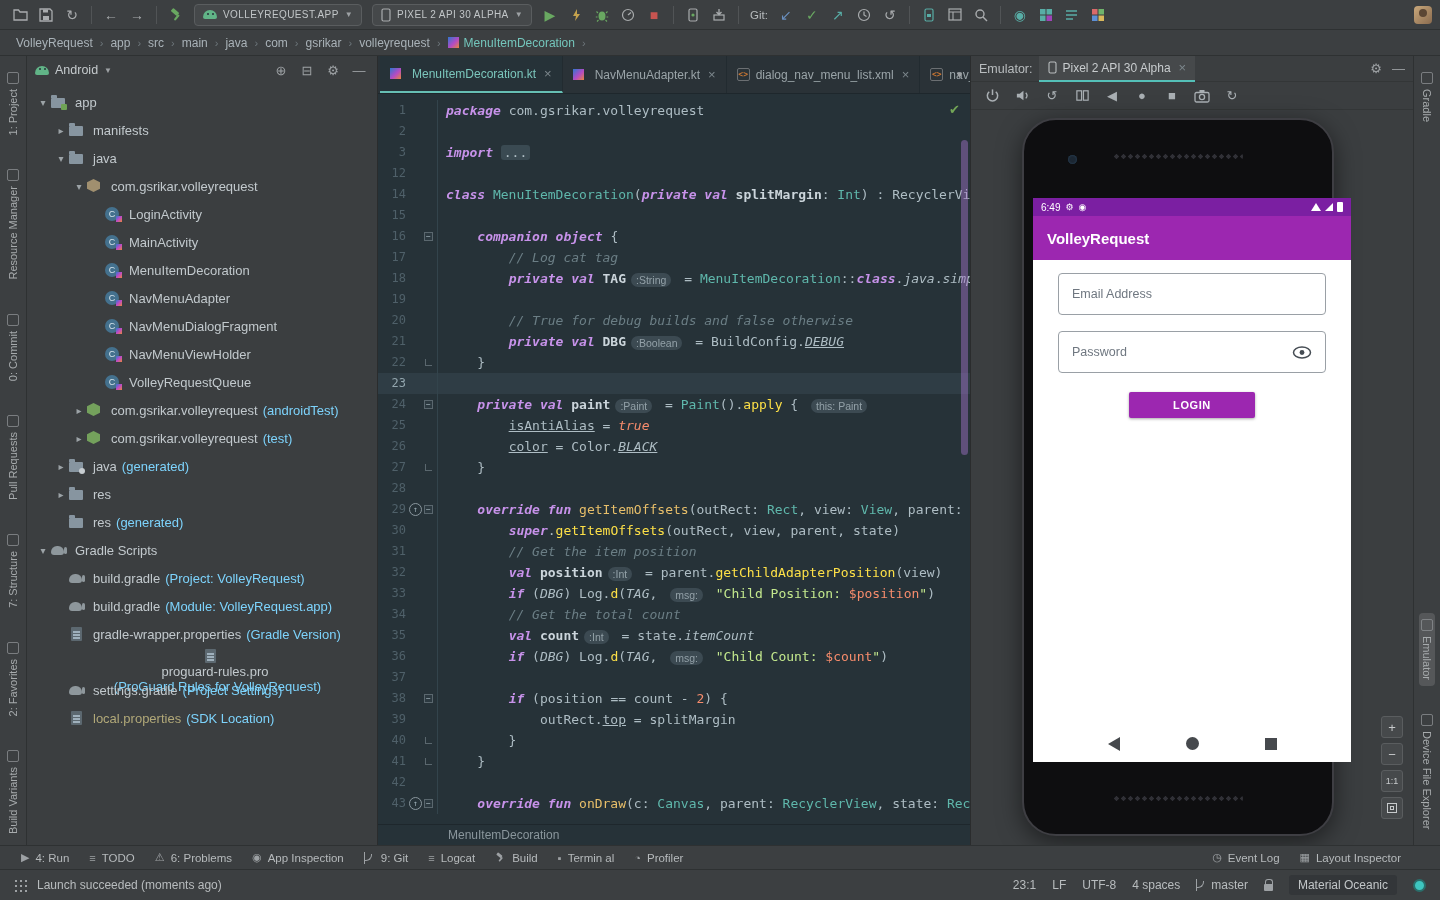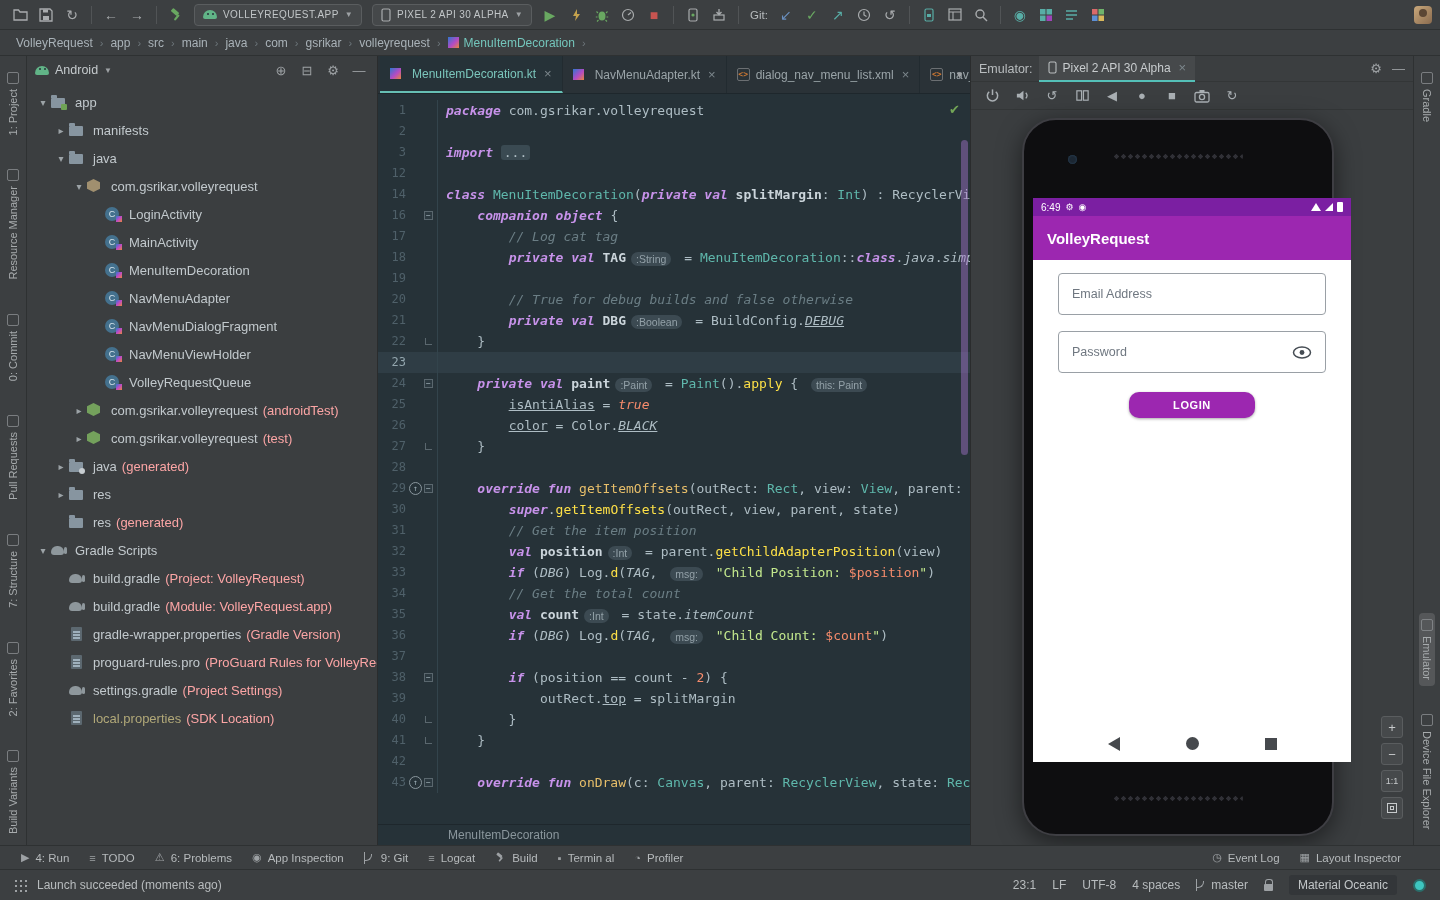--- a/index.html
+++ b/index.html
@@ -41,21 +41,21 @@
   #project-header .hico{color:#9DA1A4;font-size:13px;width:20px;text-align:center}
   #project-header .spacer{flex:1}
   .android-head{width:14px;height:9px;background:#61B487;border-radius:7px 7px 2px 2px;position:relative;flex:none}
   .android-head::before,.android-head::after{content:"";position:absolute;top:2.5px;width:2px;height:2px;border-radius:50%;background:#263238}
   .android-head::before{left:3.5px}.android-head::after{right:3.5px}
   #project-tree{padding-top:4px;font-size:13px}
   .trow{height:28px;display:flex;align-items:center;color:#BEC6CA;cursor:default;white-space:nowrap}
   .tarrow{width:16px;text-align:center;color:#9CA3A7;font-size:10px;flex:none}
   .ticon{position:relative;width:17px;height:16px;margin-right:7px;flex:none;display:inline-block}
   .tlabel{color:#C2C9CD}
-  .tsub{color:#fca5a5;margin-left:5px}
+  .tsub{color:#7dd3fc;margin-left:5px}
   .tmuted{color:#B1A878}
   .kc-c{position:absolute;left:0;top:1px;width:14px;height:14px;border-radius:50%;background:#44718E;color:#D6E4EC;font-size:9px;display:flex;align-items:center;justify-content:center}
   .kc-badge{position:absolute;right:0;bottom:0;width:6px;height:6px;background:linear-gradient(135deg,#2E77D0,#C14BC4,#E8853C)}
   .ic-folder{display:block;width:14px;height:10px;background:#8795A0;border-radius:1px;margin-top:4px;position:relative}
   .ic-folder::before{content:"";position:absolute;top:-3px;left:0;width:6px;height:3px;background:#8795A0;border-radius:1px 1px 0 0}
   .ic-folder .badge{position:absolute;right:-2px;bottom:-2px;width:6px;height:6px;background:#6FA355;border-radius:1px}
   .ic-folder .gear{position:absolute;right:-2px;bottom:-2px;width:6px;height:6px;background:#C7CDD1;border-radius:50%}
   .ic-pack{display:block;width:13px;height:13px;margin-top:1px;background:#A08F6F;clip-path:polygon(50% 0,100% 25%,100% 75%,50% 100%,0 75%,0 25%)}
   .ic-pack.green{background:#74A15C}
   .ic-gradle{display:block;width:13px;height:9px;background:#8E979C;border-radius:6px 6px 3px 3px;margin-top:4px;position:relative}
@@ -116,21 +116,21 @@
   #screen{position:absolute;left:9px;top:78px;width:318px;height:564px;background:#FFFFFF;overflow:hidden}
   #p-status{height:18px;background:#7B1FA2;display:flex;align-items:center;padding:0 8px;color:#FFF;font-size:10px;gap:5px}
   #p-status .r{margin-left:auto;display:flex;align-items:center;gap:4px}
   .wifi{width:0;height:0;border-left:5px solid transparent;border-right:5px solid transparent;border-top:8px solid #FFF;transform:rotate(180deg)}
   .sig{width:0;height:0;border-left:8px solid transparent;border-bottom:8px solid #FFF}
   .batt{width:6px;height:10px;background:#FFF;border-radius:1px}
   #p-appbar{height:44px;background:#9C27B0;color:#FFF;display:flex;align-items:center;padding-left:14px;font-size:15px;font-weight:bold}
   .field{margin:0 25px;height:42px;border:1px solid #9AA0A6;border-radius:4px;display:flex;align-items:center;padding:0 13px;color:#6F7780;font-size:12.5px;background:#FFF}
   #email-field{margin-top:13px}
   #password-field{margin-top:16px;justify-content:space-between}
-  #login-btn{margin:19px auto 0;width:126px;height:26px;background:#9C27B0;color:#FFF;font-size:11px;font-weight:bold;letter-spacing:.6px;display:flex;align-items:center;justify-content:center;border-radius:10px;box-shadow:0 1px 3px rgba(0,0,0,.35)}
+  #login-btn{margin:19px auto 0;width:126px;height:26px;background:#9C27B0;color:#FFF;font-size:11px;font-weight:bold;letter-spacing:.6px;display:flex;align-items:center;justify-content:center;border-radius:2px;box-shadow:0 1px 3px rgba(0,0,0,.35)}
   #p-nav{position:absolute;left:0;bottom:0;width:100%;height:37px;background:#FFF;display:flex;align-items:center;justify-content:center;gap:66px}
   .nav-back{width:0;height:0;border-top:7px solid transparent;border-bottom:7px solid transparent;border-right:12px solid #46494D}
   .nav-home{width:13px;height:13px;border-radius:50%;background:#46494D}
   .nav-ovr{width:12px;height:12px;background:#46494D}
   #zoomctl{position:absolute;right:10px;top:660px;display:flex;flex-direction:column;gap:5px}
   .zbtn{width:22px;height:22px;background:#46494B;border:1px solid #5A5D5F;border-radius:3px;color:#C7CACC;display:flex;align-items:center;justify-content:center;font-size:13px}
   .zbtn.small{font-size:9px}
   .fit-glyph{width:10px;height:10px;border:1px solid #C7CACC;position:relative}
   .fit-glyph::before{content:"";position:absolute;left:2px;top:2px;right:2px;bottom:2px;border:1px solid #C7CACC}
 
@@ -516,21 +516,21 @@
         <span class="tsub"> (Module: VolleyRequest.app)</span>
       </div>
       <div class="trow" style="padding-left: 26px;">
         <span class="tarrow"></span>
         <span class="ticon">
           <span class="ic-file"></span>
         </span>
         <span class="tlabel">gradle-wrapper.properties</span>
         <span class="tsub"> (Gradle Version)</span>
       </div>
-      <div class="trow" style="padding-left: 26px;">
+      <div class="trow" style="padding-left: 26px; flex-direction: column;">
         <span class="tarrow"></span>
         <span class="ticon">
           <span class="ic-file"></span>
         </span>
         <span class="tlabel">proguard-rules.pro</span>
         <span class="tsub"> (ProGuard Rules for VolleyRequest)</span>
       </div>
       <div class="trow" style="padding-left: 26px;">
         <span class="tarrow"></span>
         <span class="ticon">
@@ -575,20 +575,21 @@
       <span id="hidden-tabs">▼</span>
   </div>
   <div id="code-area">
     <span id="insp-ok">✔</span>
     <div id="ed-scrollbar"></div>
   <div class="code-row"><span class="gutter"><span class="lnum">1</span><span class="ovr-sp"></span><span class="foldc"></span></span><span class="cline"><span class="tk-kw">package </span><span class="tk-def">com.gsrikar.volleyrequest</span></span></div>
       <div class="code-row"><span class="gutter"><span class="lnum">2</span><span class="ovr-sp"></span><span class="foldc"></span></span><span class="cline"></span></div>
       <div class="code-row"><span class="gutter"><span class="lnum">3</span><span class="ovr-sp"></span><span class="foldc"></span></span><span class="cline"><span class="tk-kw">import </span><span class="tk-fold">...</span></span></div>
       <div class="code-row"><span class="gutter"><span class="lnum">12</span><span class="ovr-sp"></span><span class="foldc"></span></span><span class="cline"></span></div>
       <div class="code-row"><span class="gutter"><span class="lnum">14</span><span class="ovr-sp"></span><span class="foldc"></span></span><span class="cline"><span class="tk-kw">class </span><span class="tk-cls">MenuItemDecoration</span><span class="tk-def">(</span><span class="tk-kw">private val </span><span class="tk-decl">splitMargin</span><span class="tk-def">: </span><span class="tk-cls">Int</span><span class="tk-def">) : </span><span class="tk-def">RecyclerView.ItemDecoration() {</span></span></div>
+      <div class="code-row"><span class="gutter"><span class="lnum">15</span><span class="ovr-sp"></span><span class="foldc"></span></span><span class="cline"></span></div>
       <div class="code-row"><span class="gutter"><span class="lnum">16</span><span class="ovr-sp"></span><span class="foldc"><span class="fstart">−</span></span></span><span class="cline"><span class="tk-def">    </span><span class="tk-kw">companion object </span><span class="tk-def">{</span></span></div>
       <div class="code-row"><span class="gutter"><span class="lnum">17</span><span class="ovr-sp"></span><span class="foldc"></span></span><span class="cline"><span class="tk-def">        </span><span class="tk-com">// Log cat tag</span></span></div>
       <div class="code-row"><span class="gutter"><span class="lnum">18</span><span class="ovr-sp"></span><span class="foldc"></span></span><span class="cline"><span class="tk-def">        </span><span class="tk-kw">private val </span><span class="tk-decl">TAG</span><span class="tk-inlay">:String</span><span class="tk-def"> = </span><span class="tk-cls">MenuItemDecoration</span><span class="tk-def">::</span><span class="tk-kw">class</span><span class="tk-def">.</span><span class="tk-it">java</span><span class="tk-def">.</span><span class="tk-it">simpleName</span></span></div>
       <div class="code-row"><span class="gutter"><span class="lnum">19</span><span class="ovr-sp"></span><span class="foldc"></span></span><span class="cline"></span></div>
       <div class="code-row"><span class="gutter"><span class="lnum">20</span><span class="ovr-sp"></span><span class="foldc"></span></span><span class="cline"><span class="tk-def">        </span><span class="tk-com">// True for debug builds and false otherwise</span></span></div>
       <div class="code-row"><span class="gutter"><span class="lnum">21</span><span class="ovr-sp"></span><span class="foldc"></span></span><span class="cline"><span class="tk-def">        </span><span class="tk-kw">private val </span><span class="tk-decl">DBG</span><span class="tk-inlay">:Boolean</span><span class="tk-def"> = </span><span class="tk-def">BuildConfig.</span><span class="tk-const">DEBUG</span></span></div>
       <div class="code-row"><span class="gutter"><span class="lnum">22</span><span class="ovr-sp"></span><span class="foldc"><span class="fend"></span></span></span><span class="cline"><span class="tk-def">    }</span></span></div>
       <div class="code-row caret"><span class="gutter"><span class="lnum">23</span><span class="ovr-sp"></span><span class="foldc"></span></span><span class="cline"></span></div>
       <div class="code-row"><span class="gutter"><span class="lnum">24</span><span class="ovr-sp"></span><span class="foldc"><span class="fstart">−</span></span></span><span class="cline"><span class="tk-def">    </span><span class="tk-kw">private val </span><span class="tk-decl">paint</span><span class="tk-inlay">:Paint</span><span class="tk-def"> = </span><span class="tk-cls">Paint</span><span class="tk-def">().</span><span class="tk-fnc">apply</span><span class="tk-def"> { </span><span class="tk-inlay">this: Paint</span></span></div>
       <div class="code-row"><span class="gutter"><span class="lnum">25</span><span class="ovr-sp"></span><span class="foldc"></span></span><span class="cline"><span class="tk-def">        </span><span class="tk-prop">isAntiAlias</span><span class="tk-def"> = </span><span class="tk-kwval">true</span></span></div>

